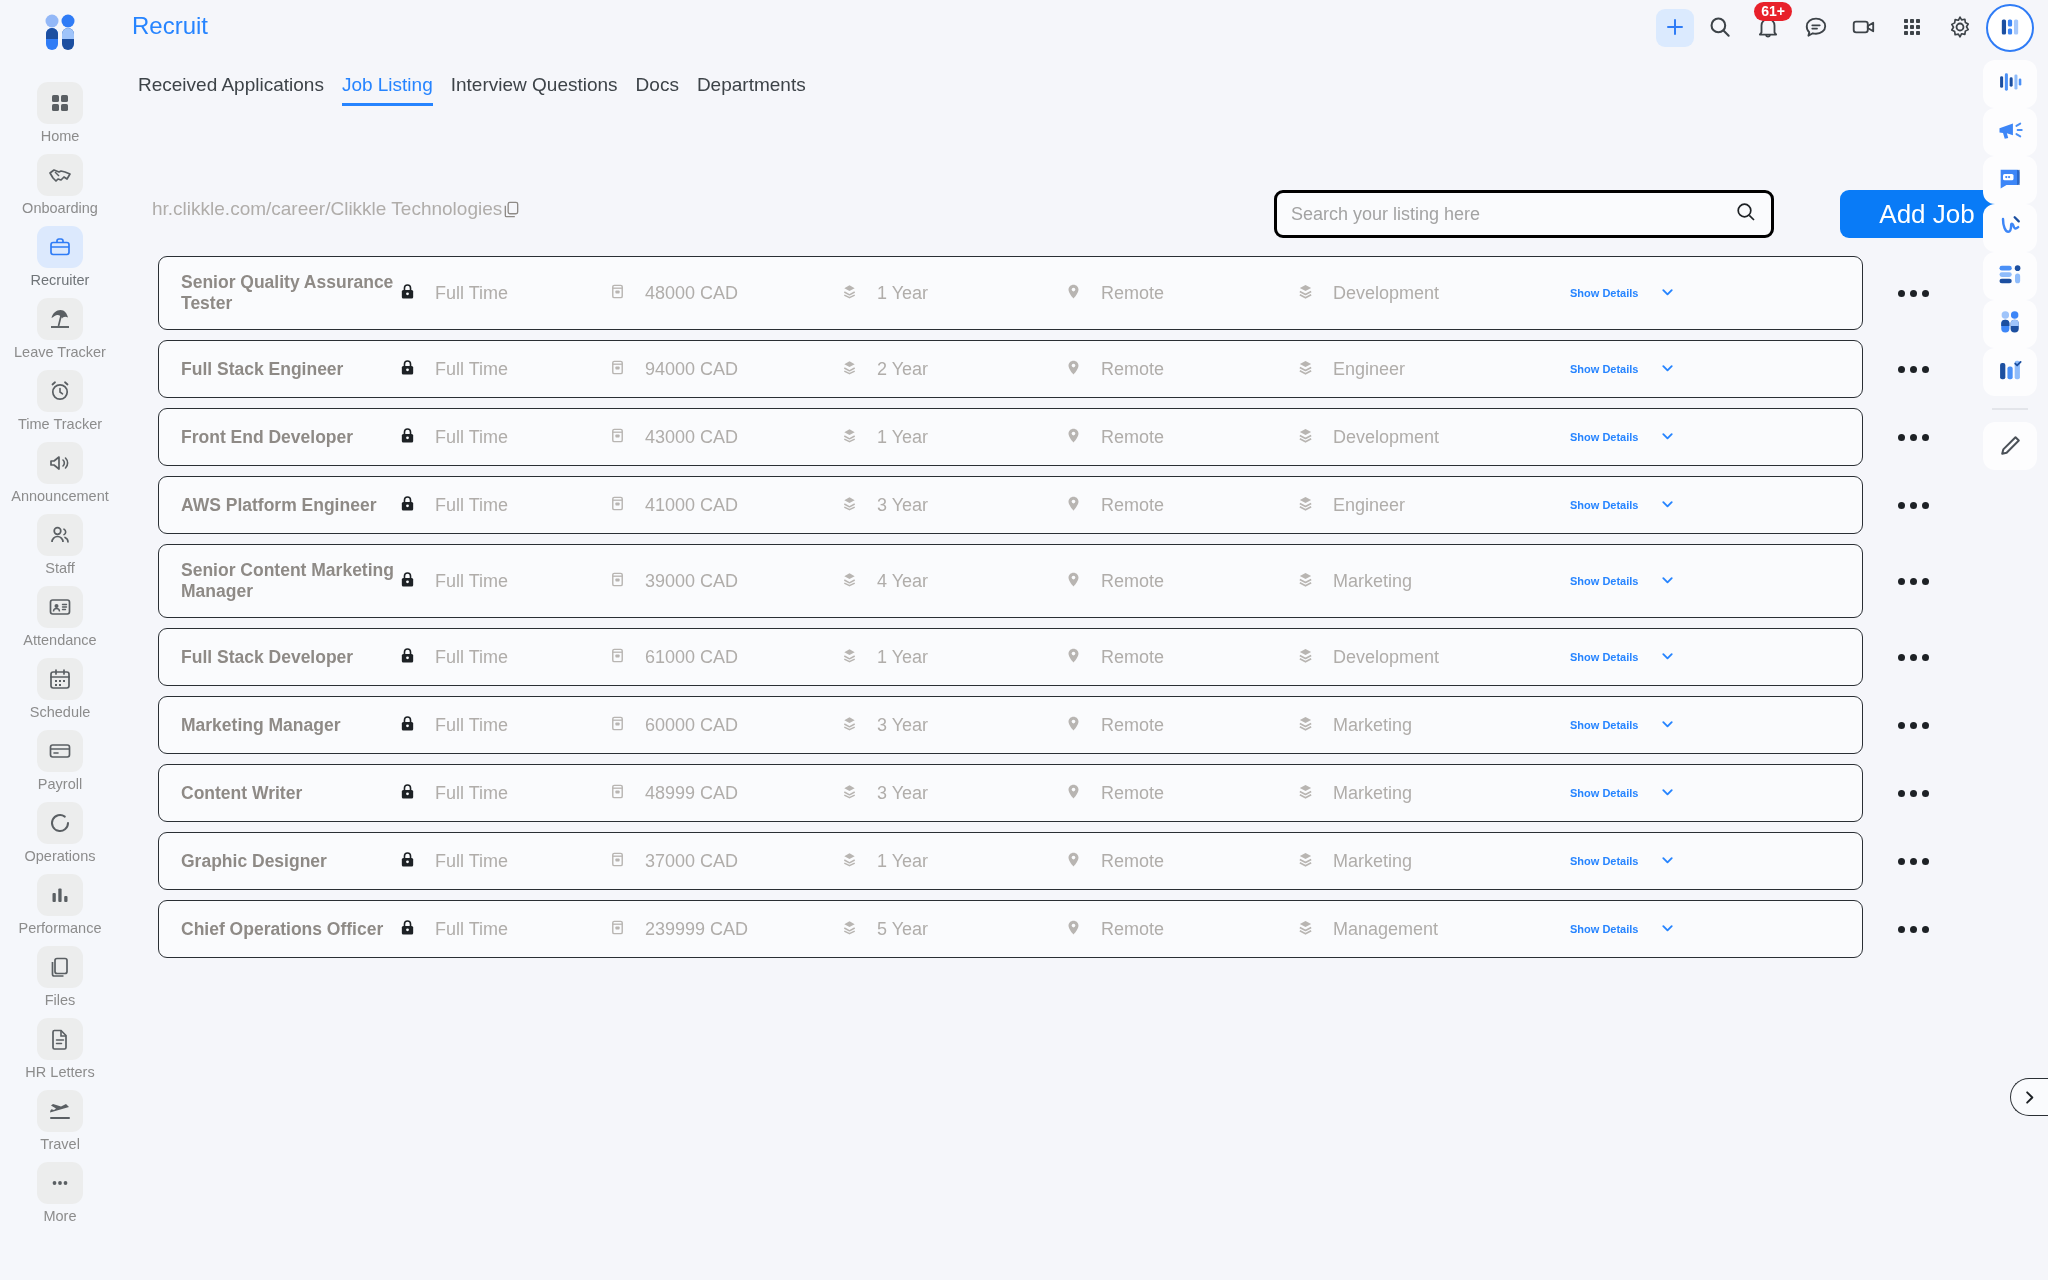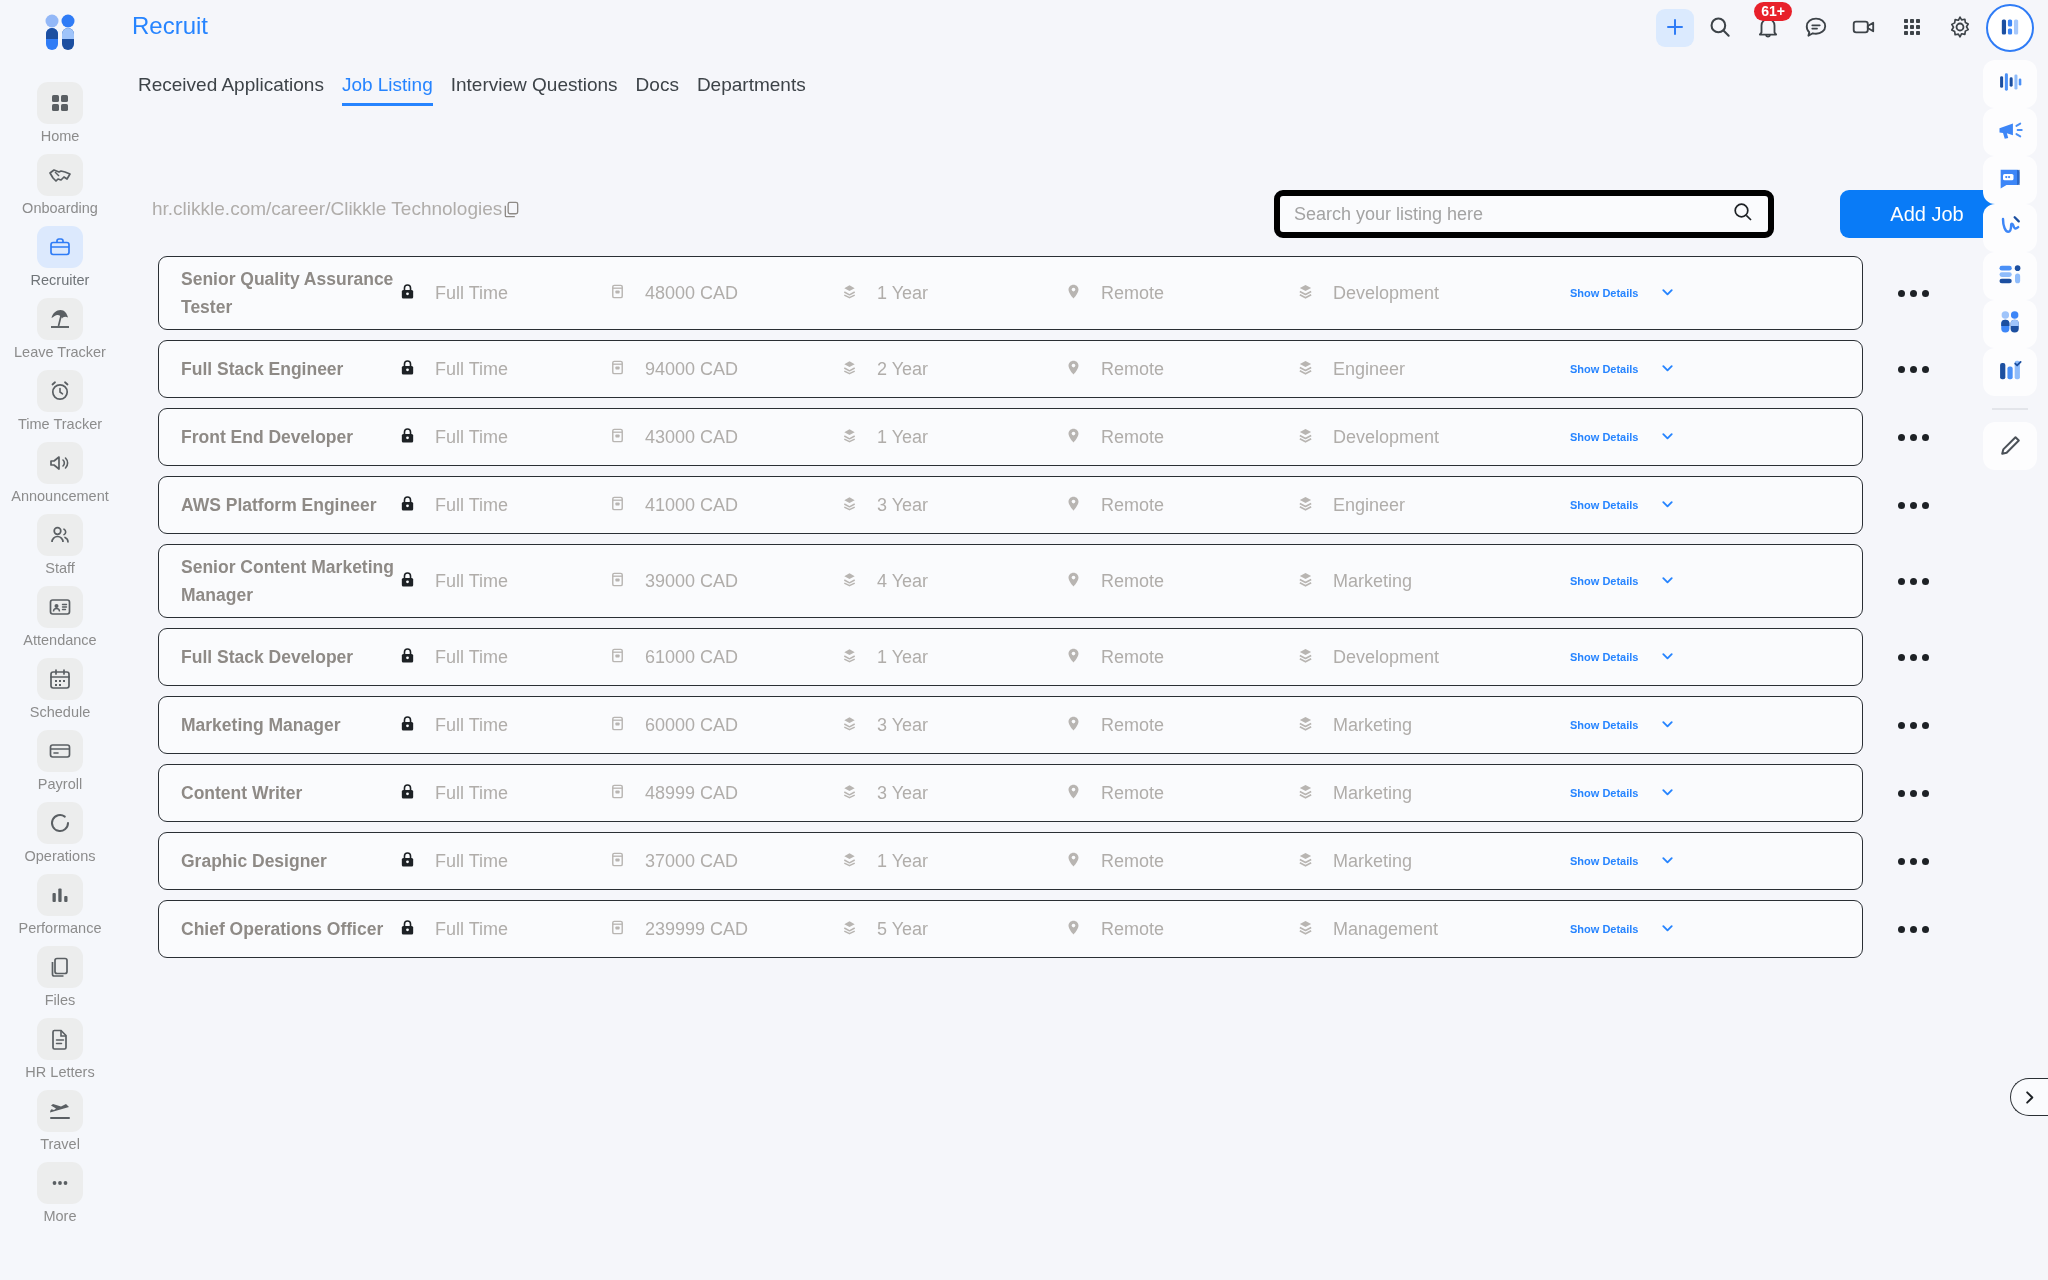--- a/index.html
+++ b/index.html
@@ -83,52 +83,52 @@
   #url-row {
     position: absolute; left: 152px; top: 198px;
     display: flex; align-items: center; 
   }
   #career-url { font-size: 19px; color: #b0adaa; }
   #copy-btn { cursor: pointer; display: flex; align-items: center; }
 
   #search-wrap {
     position: absolute; left: 1274px; top: 190px;
     width: 500px; height: 48px;
-    border: 6px solid #000000; border-radius: 9px; background: #fafbfd;
+    border: 3px solid #000000; border-radius: 9px; background: #fafbfd;
     display: flex; align-items: center; padding: 0 14px;
   }
   #search-input {
     flex: 1; border: none; outline: none; background: transparent;
     font-size: 18px; color: #3d4348; font-family: "Liberation Sans", sans-serif;
   }
   #search-input::placeholder { color: #a3a3a3; }
   #add-job-btn {
     position: absolute; left: 1840px; top: 190px;
     width: 174px; height: 48px; border-radius: 9px;
     background: #097bf7; color: #fff; border: none;
-    font-size: 20px; font-family: "Liberation Sans", sans-serif;
+    font-size: 26px; font-family: "Liberation Sans", sans-serif;
     cursor: pointer;
   }
 
   
   #job-list {
     position: absolute; left: 158px; top: 256px; width: 1860px;
   }
   .job-row-wrap { display: flex; align-items: center; margin-bottom: 10px; }
   .job-card {
     width: 1705px; min-height: 58px;
     border: 1px solid #2a2f34; border-radius: 9px;
     background: #fafbfd;
     display: flex; align-items: center;
     padding: 0 0 0 22px;
     position: relative;
   }
   .job-card.tall { min-height: 74px; }
   .col { display: flex; align-items: center; gap: 19px; }
-  .c-title { width: 218px; font-size: 17.5px; font-weight: bold; color: #8e8a86; line-height: 28px; display: block; }
+  .c-title { width: 218px; font-size: 17.5px; font-weight: bold; color: #8e8a86; line-height: 21px; display: block; }
   .c-type { width: 210px; }
   .c-salary { width: 232px; }
   .c-exp { width: 224px; }
   .c-loc { width: 232px; }
   .c-dept { width: 235px; }
   .cell-text { font-size: 18px; color: #b0adaa; white-space: nowrap; }
   .show-details {
     display: flex; align-items: center; gap: 22px;
     font-size: 11px; color: #2684ff; font-weight: bold; cursor: pointer;
     white-space: nowrap;

